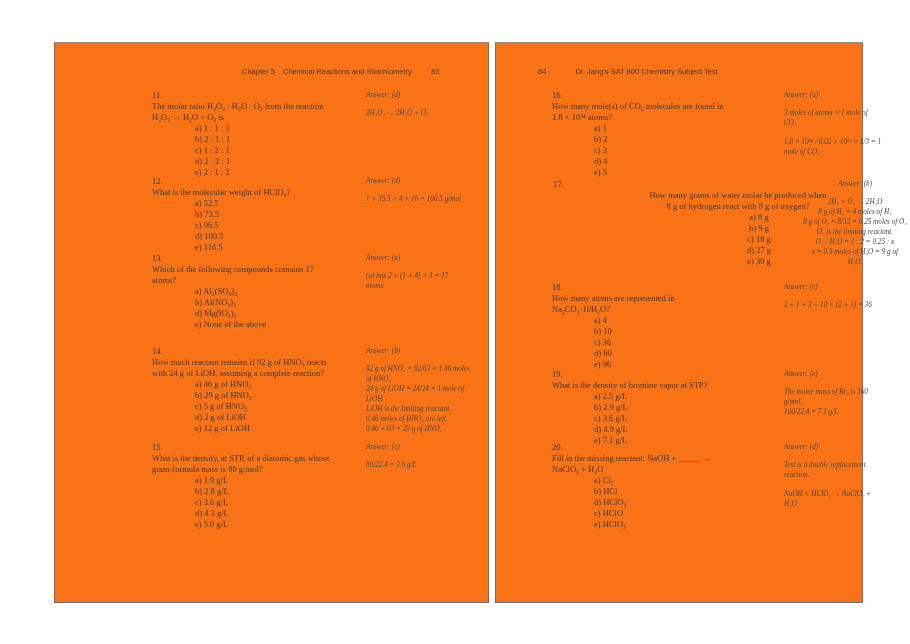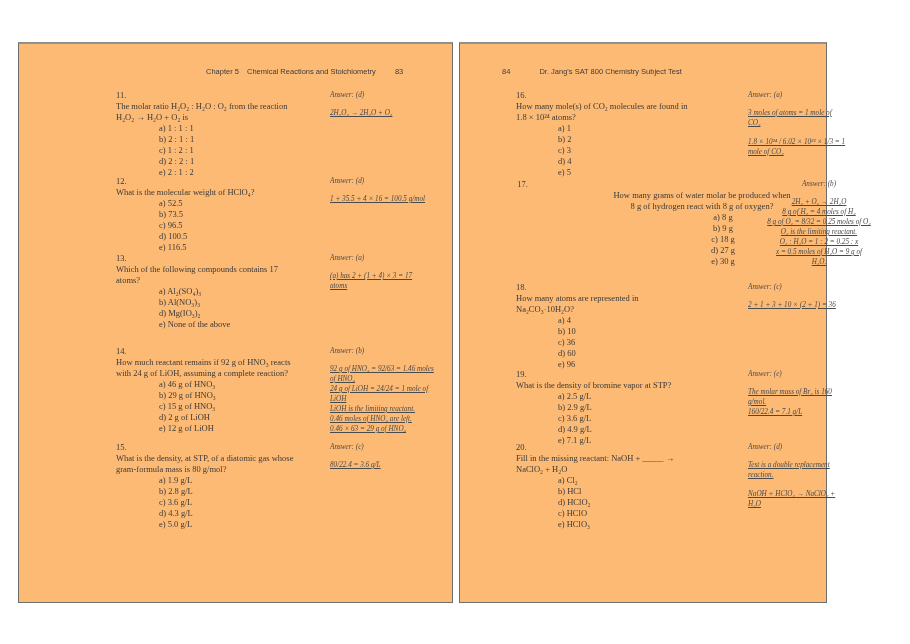--- a/index.html
+++ b/index.html
@@ -2,23 +2,24 @@
 <html><head>
 <meta charset="utf-8">
 <style>
   html, body { margin:0; padding:0; }
   body {
     width:910px; height:644px; position:relative; background:#ffffff;
     font-family:"Liberation Serif","DejaVu Serif",serif;
     -webkit-font-smoothing:antialiased;
   }
   .page {
-    position:absolute; top:42px; height:561px; background:#fdba74;
+    position:absolute; top:42px; height:561px; background:#f97316;
     border:1px solid #6e6e6e; border-top:2px solid #909090;
     box-sizing:border-box;
+    margin-left:36px;
   }
   #page-left  { left:18px;  width:435px; }
   #page-right { left:459px; width:368px; }
 
   .page-header {
     position:absolute; top:23px;
     font-family:"Liberation Sans","DejaVu Sans",sans-serif;
     font-size:7.5px; color:#3c3c3c; white-space:nowrap;
   }
   #page-left  .page-header { left:187px; }
@@ -45,21 +46,21 @@
   #page-right .opts { margin-left:42px; }
   .opt    { white-space:nowrap; }
 
   .answer {
     position:absolute; top:0;
     font-style:italic; font-size:7.2px; line-height:10px; color:#4a4a4a;
   }
   #page-left  .answer { left:214px; width:112px; }
   #page-right .answer { left:232px; width:142px; }
   .expl  { margin-top:8px; }
-  .xline { white-space:nowrap;text-decoration:underline; }
+  .xline { white-space:nowrap; }
   .xline:empty { height:9px; }
 </style>
 </head>
 <body>
 
 <div class="page" id="page-left">
 
   <div class="page-header">
     <span class="hdr-chapter">Chapter 5</span>
     <span class="hdr-title">Chemical Reactions and Stoichiometry</span>
@@ -138,21 +139,21 @@
     <div class="q-head">
       <div class="q-num">14.</div>
       <div class="q-lines">
         <div class="q-line">How much reactant remains if 92 g of HNO₃ reacts</div>
         <div class="q-line">with 24 g of LiOH, assuming a complete reaction?</div>
       </div>
     </div>
     <div class="opts">
       <div class="opt">a) 46 g of HNO₃</div>
       <div class="opt">b) 29 g of HNO₃</div>
-      <div class="opt">c) 15 g of HNO₃</div>
+      <div class="opt">c) 5 g of HNO₃</div>
       <div class="opt">d) 2 g of LiOH</div>
       <div class="opt">e) 12 g of LiOH</div>
     </div>
     <div class="answer">
       <div class="answer-label">Answer: (b)</div>
       <div class="expl">
         <div class="xline">92 g of HNO₃ = 92/63 = 1.46 moles</div>
         <div class="xline">of HNO₃</div>
         <div class="xline">24 g of LiOH = 24/24 = 1 mole of</div>
         <div class="xline">LiOH</div>

